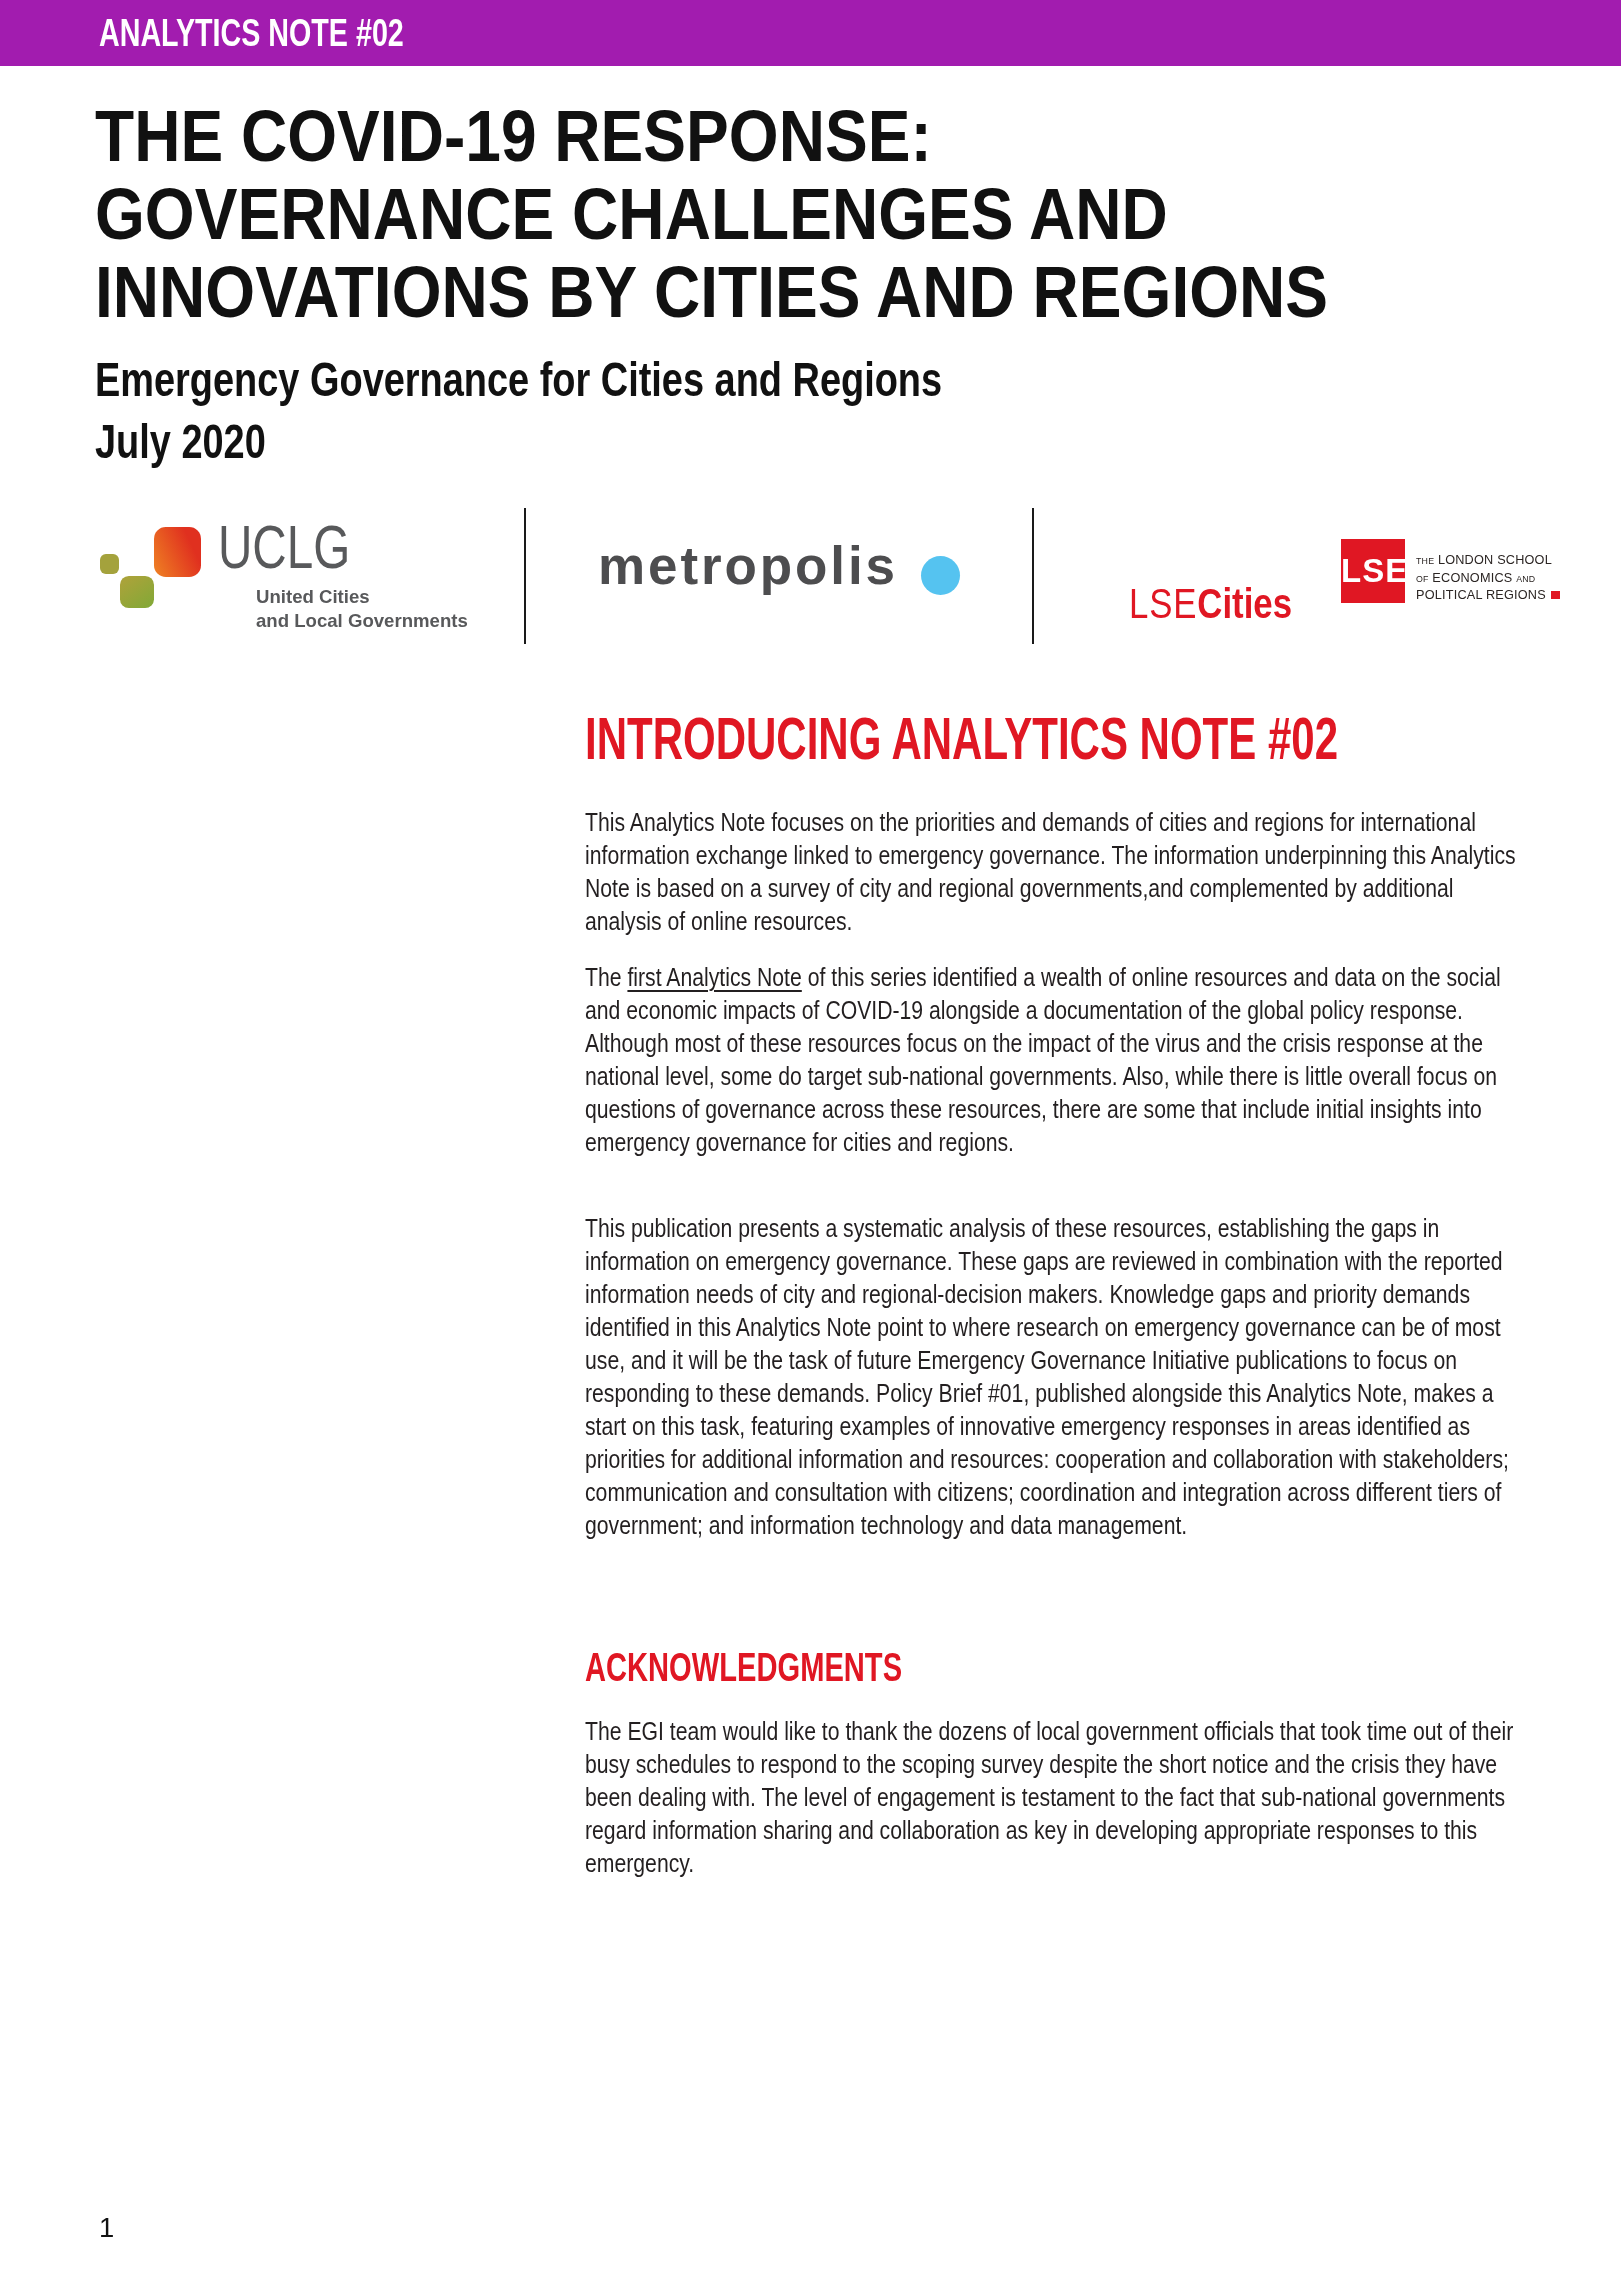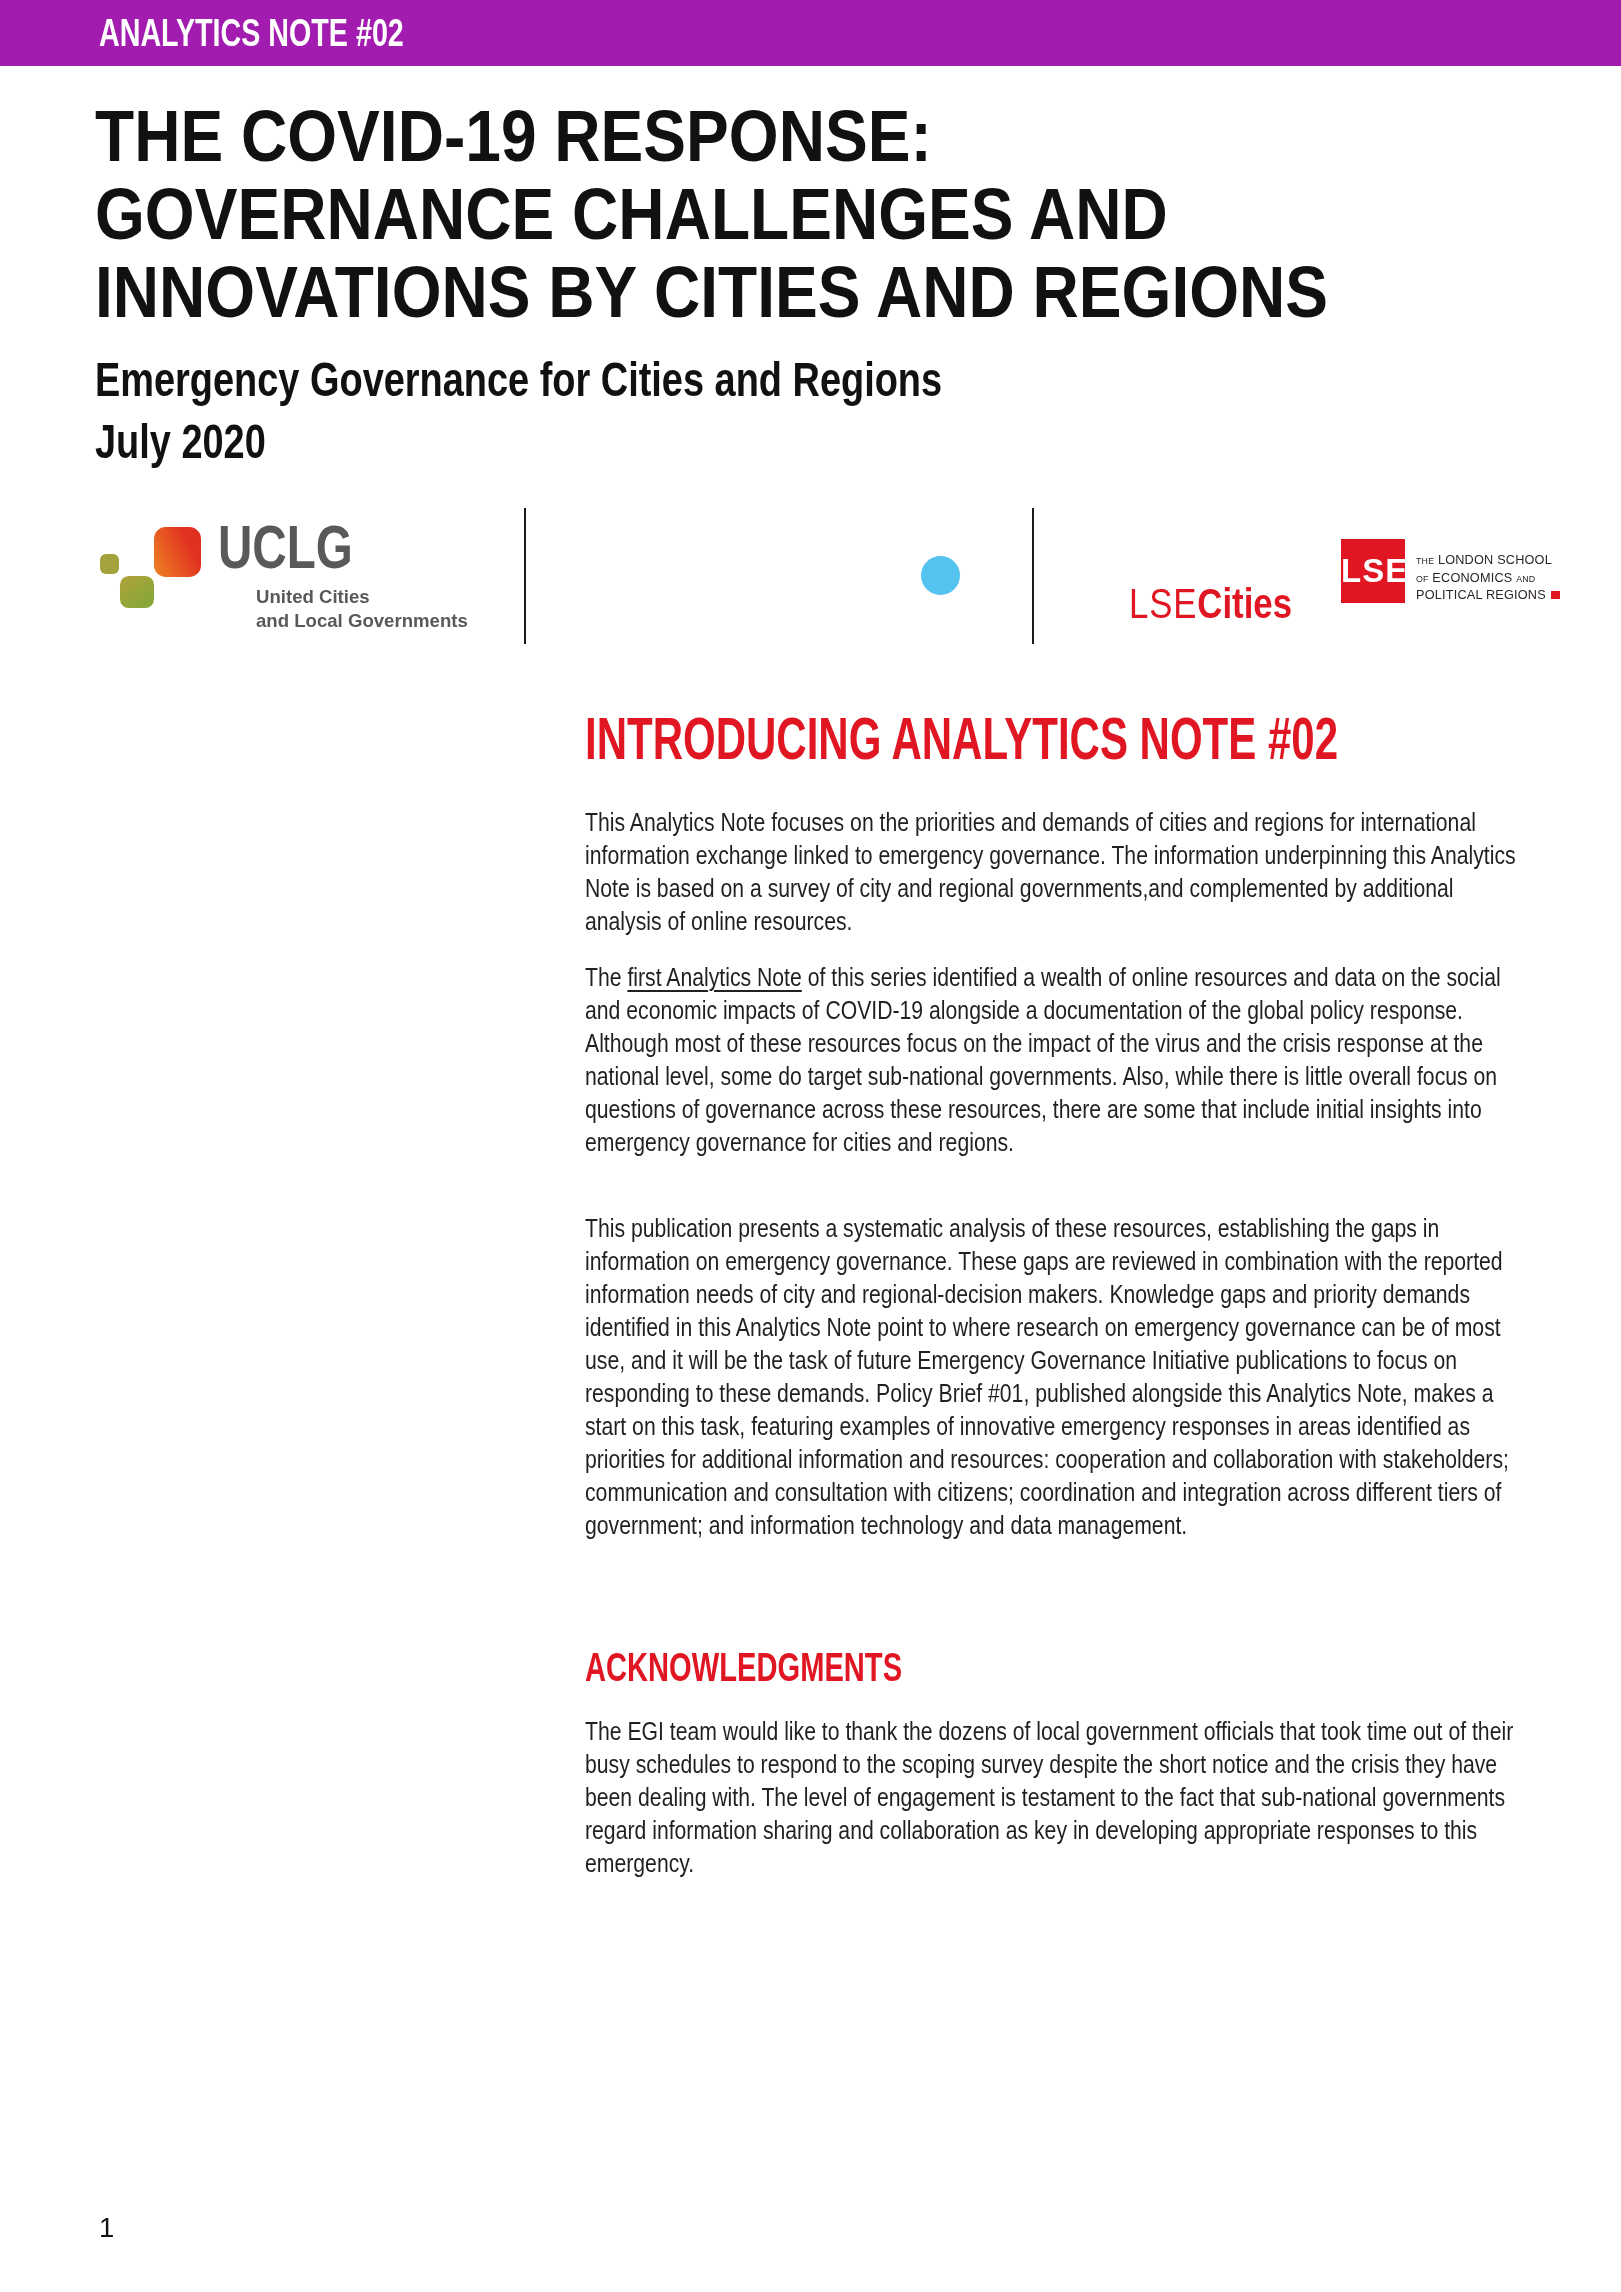--- a/index.html
+++ b/index.html
@@ -32,21 +32,21 @@
   #divider-1 { left:429px; } #divider-2 { left:937px; }
 
   .uclg-icon { position:absolute; left:2.9px; top:16.7px; width:108px; height:90px; }
   .uclg-sq-red   { position:absolute; left:56px; top:2px;  width:47px; height:50px; border-radius:11.8px;
                    background:linear-gradient(245deg,#e0301f 25%,#ee7d23 95%); }
   .uclg-sq-small { position:absolute; left:2px;  top:29px; width:19.6px; height:20.6px; border-radius:5.9px;
                    background:#a4a23c; }
   .uclg-sq-mid   { position:absolute; left:22.5px; top:51px; width:34px; height:32px; border-radius:8.8px;
                    background:linear-gradient(145deg,#a9a33a 15%,#85a837 90%); }
   .uclg-name { position:absolute; left:123px; top:8.8px; font-size:61px; line-height:61px;
-               font-weight:bold; color:#58595b; }
+               font-weight:normal; color:#58595b; }
   .uclg-name .squeeze { transform:scaleX(0.78); }
   .uclg-tagline { position:absolute; left:123px; top:77px; font-size:18.6px; line-height:23.5px;
                   font-weight:bold; color:#58595b;margin-left:38px; }
 
   .metropolis-name { position:absolute; left:503px; top:27.4px; font-size:53px; line-height:61px;
                      font-weight:bold; letter-spacing:2.9px; color:#4d4d4f; }
   .metropolis-dot { position:absolute; left:826px; top:48px; width:39px; height:39px;
                     border-radius:50%; background:#55c3f0; }
 
   .lsecities { position:absolute; left:1034px; top:37px; font-size:43px; line-height:51px;
@@ -111,20 +111,21 @@
   <div class="uclg-name">
     <span class="squeeze">UCLG</span>
   </div>
   <div class="uclg-tagline">
     <div>United Cities</div>
     <div>and Local Governments</div>
   </div>
 
   <div class="logo-divider" id="divider-1"></div>
 
+  <div class="metropolis-name">metropolis</div>
   <div class="metropolis-dot"></div>
 
   <div class="logo-divider" id="divider-2"></div>
 
   <div class="lsecities">
     <span class="squeeze"><span class="lse-part">LSE</span><span class="cities-part">Cities</span></span>
   </div>
 
   <div class="lse-box">LSE</div>
   <div class="lse-text">

